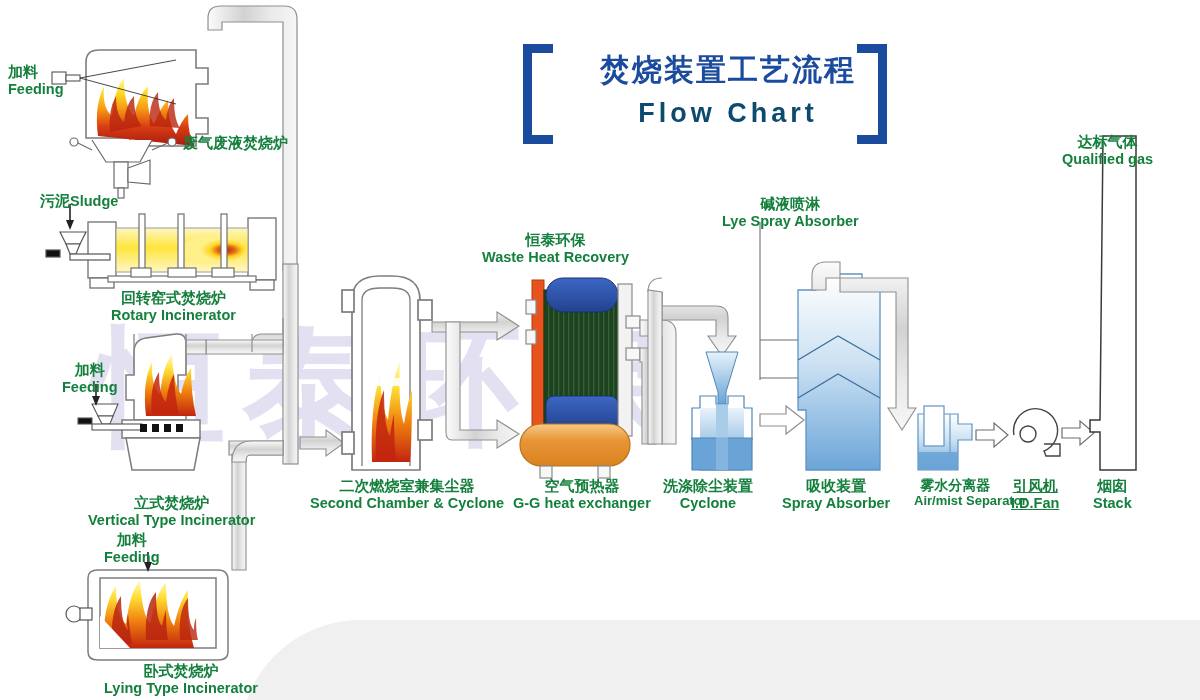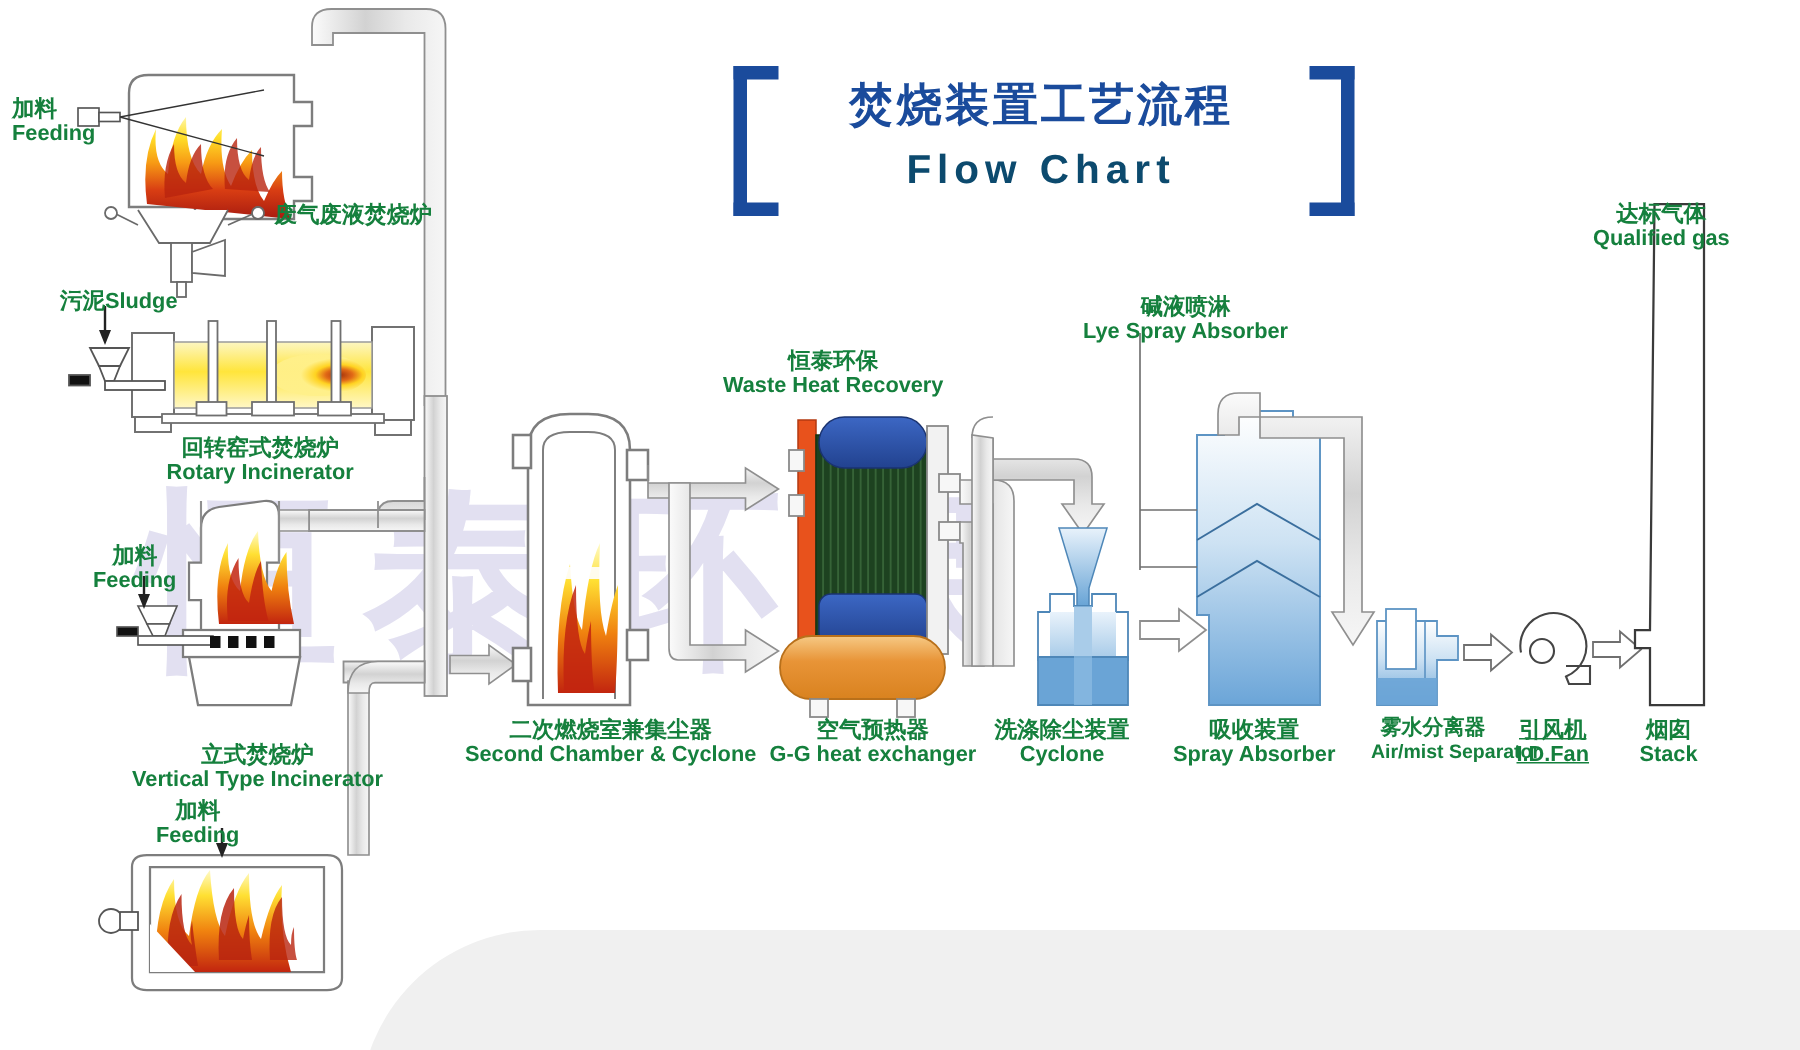--- a/index.html
+++ b/index.html
@@ -20,21 +20,21 @@
     font-family:"DejaVu Sans",sans-serif;
     z-index:1; user-select:none;
   }
   .corner-arc{
     position:absolute; right:-60px; bottom:-70px;
     width:1020px; height:150px; background:#f0f0f0;
     border-top-left-radius:120px; z-index:0;
   }
 
   
-  .title-block{ position:absolute; left:489px; top:40px; width:414px; height:110px; z-index:6;}
+  .title-block{ position:absolute; left:523px; top:40px; width:364px; height:110px; z-index:6;}
   .brk{ position:absolute; top:4px; width:30px; height:100px;
         border:9px solid #1a4b9c; }
   .brk.l{ left:0; border-right:none; }
   .brk.r{ right:0; border-left:none; }
   .t-cn{ position:absolute; left:55px; top:10px; width:300px; text-align:center;
          font-size:30px; font-weight:700; color:#1a4b9c; letter-spacing:2px;
          font-family:"DejaVu Sans",sans-serif; }
   .t-en{ position:absolute; left:55px; top:58px; width:300px; text-align:center;
          font-size:27px; font-weight:700; color:#0c4a6e; letter-spacing:4px; }
 
@@ -367,20 +367,24 @@
   <div class="lbl" style="left:88px; top:495px;">
     <div class="cn">立式焚烧炉</div>
     <div class="en">Vertical Type Incinerator</div>
   </div>
 
   <div class="lbl" style="left:104px; top:532px;">
     <div class="cn">加料</div>
     <div class="en">Feeding</div>
   </div>
 
+  <div class="lbl" style="left:104px; top:663px;">
+    <div class="cn">卧式焚烧炉</div>
+    <div class="en">Lying Type Incinerator</div>
+  </div>
 
   <div class="lbl" style="left:310px; top:478px;">
     <div class="cn">二次燃烧室兼集尘器</div>
     <div class="en">Second Chamber &amp; Cyclone</div>
   </div>
 
   <div class="lbl" style="left:482px; top:232px;">
     <div class="cn">恒泰环保</div>
     <div class="en">Waste Heat Recovery</div>
   </div>

